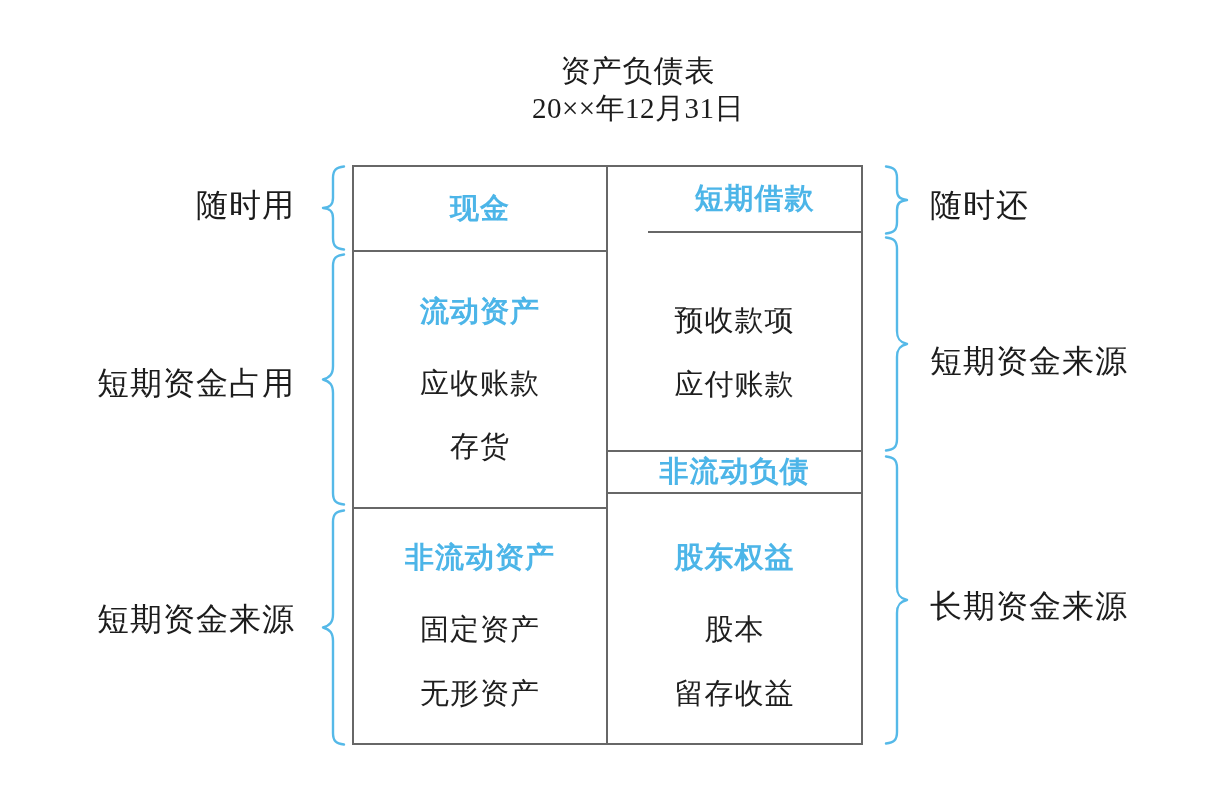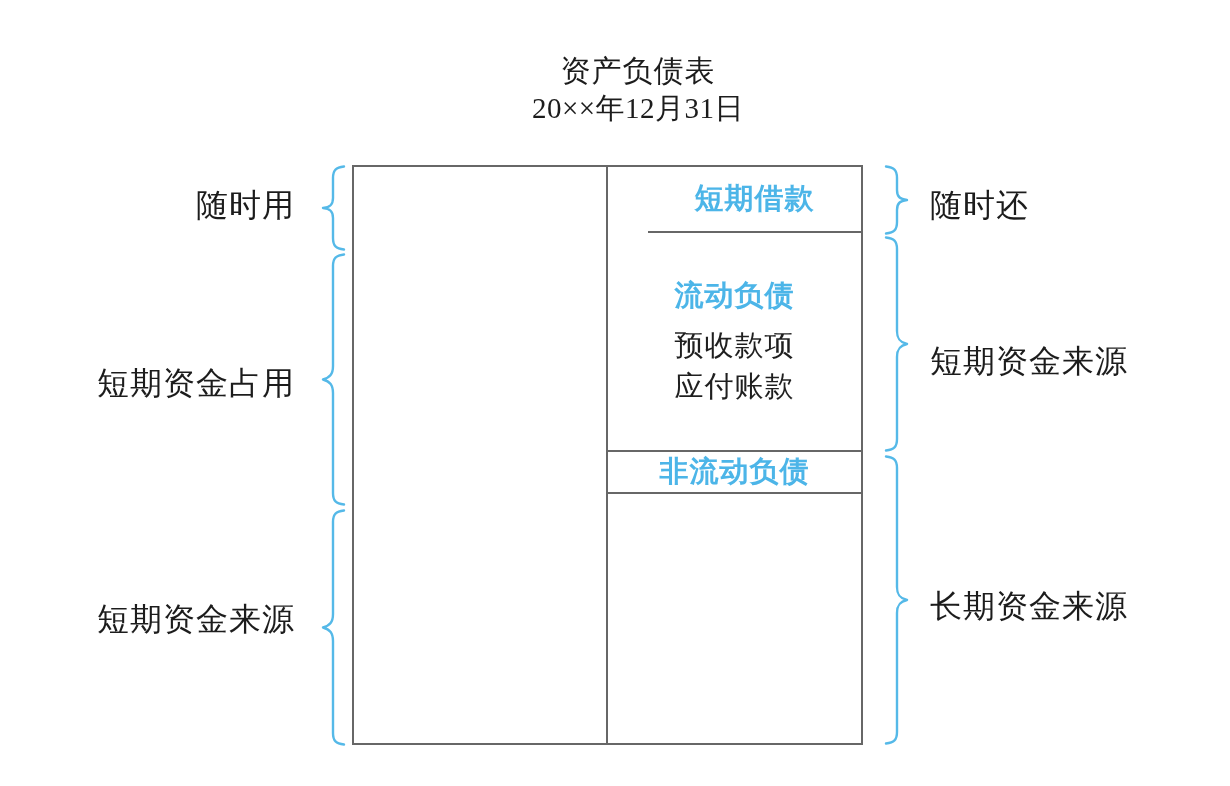--- a/index.html
+++ b/index.html
@@ -82,20 +82,21 @@
     color: #4CB5E8;
     letter-spacing: 1px;
     line-height: 1.35;
   }
   .cell-item {
     font-family: "Liberation Serif", "DejaVu Serif", serif;
     font-size: 29px;
     color: #1f1f1f;
     letter-spacing: 1px;
     line-height: 1.42;
+    margin-top: 22px;
   }
   .gap-after-head { margin-bottom: 10px; }
 
   
   #l-cash      { top: 0;    height: 85px; }
   #l-current   { top: 85px; height: 257px; }
   #l-noncurrent{ top: 342px;height: 234px; }
 
   
   #r-short     { top: 0;    height: 66px; margin-left: 40px; }
@@ -164,37 +165,60 @@
   </div>
 
   <div class="brace" id="brace-l3" style="left:300px; top:509px;">
     <svg width="46" height="237" viewBox="0 0 46 237">
       <path d="M44 1.5 C36 2.5 33 5 33 13 L33 105 C33 113 30 116.5 23 118.5 C30 120.5 33 124 33 132 L33 224 C33 232 36 234.5 44 235.5"></path>
     </svg>
   </div>
 
   <div class="sheet">
 
+    <div class="col col-left">
+
+      <div class="cell div-bottom" id="l-cash">
+        <div class="cell-head">现金</div>
+      </div>
+
+      <div class="cell div-bottom" id="l-current">
+        <div class="cell-head gap-after-head">流动资产</div>
+        <div class="cell-item">应收账款</div>
+        <div class="cell-item">存货</div>
+      </div>
+
+      <div class="cell" id="l-noncurrent">
+        <div class="cell-head gap-after-head">非流动资产</div>
+        <div class="cell-item">固定资产</div>
+        <div class="cell-item">无形资产</div>
+      </div>
+
+    </div>
 
     <div class="col col-right">
 
       <div class="cell div-bottom" id="r-short">
         <div class="cell-head">短期借款</div>
       </div>
 
       <div class="cell div-bottom" id="r-curliab">
-        <div class="cell-head gap-after-head">流动负债</div>
         <div class="cell-item">预收款项</div>
         <div class="cell-item">应付账款</div>
       </div>
 
       <div class="cell div-bottom" id="r-noncurliab">
         <div class="cell-head">非流动负债</div>
       </div>
 
+      <div class="cell" id="r-equity">
+        <div class="cell-head gap-after-head">股东权益</div>
+        <div class="cell-item">股本</div>
+        <div class="cell-item">留存收益</div>
+      </div>
 
     </div>
   </div>
 
   <div class="brace" id="brace-r1" style="left:884px; top:165px;">
     <svg width="46" height="70" viewBox="0 0 46 70">
       <path d="M2 1.5 C10 2.5 13 5 13 13 L13 25 C13 32 16 34 23 35 C16 36 13 38 13 45 L13 57 C13 65 10 67.5 2 68.5"></path>
     </svg>
   </div>
 

